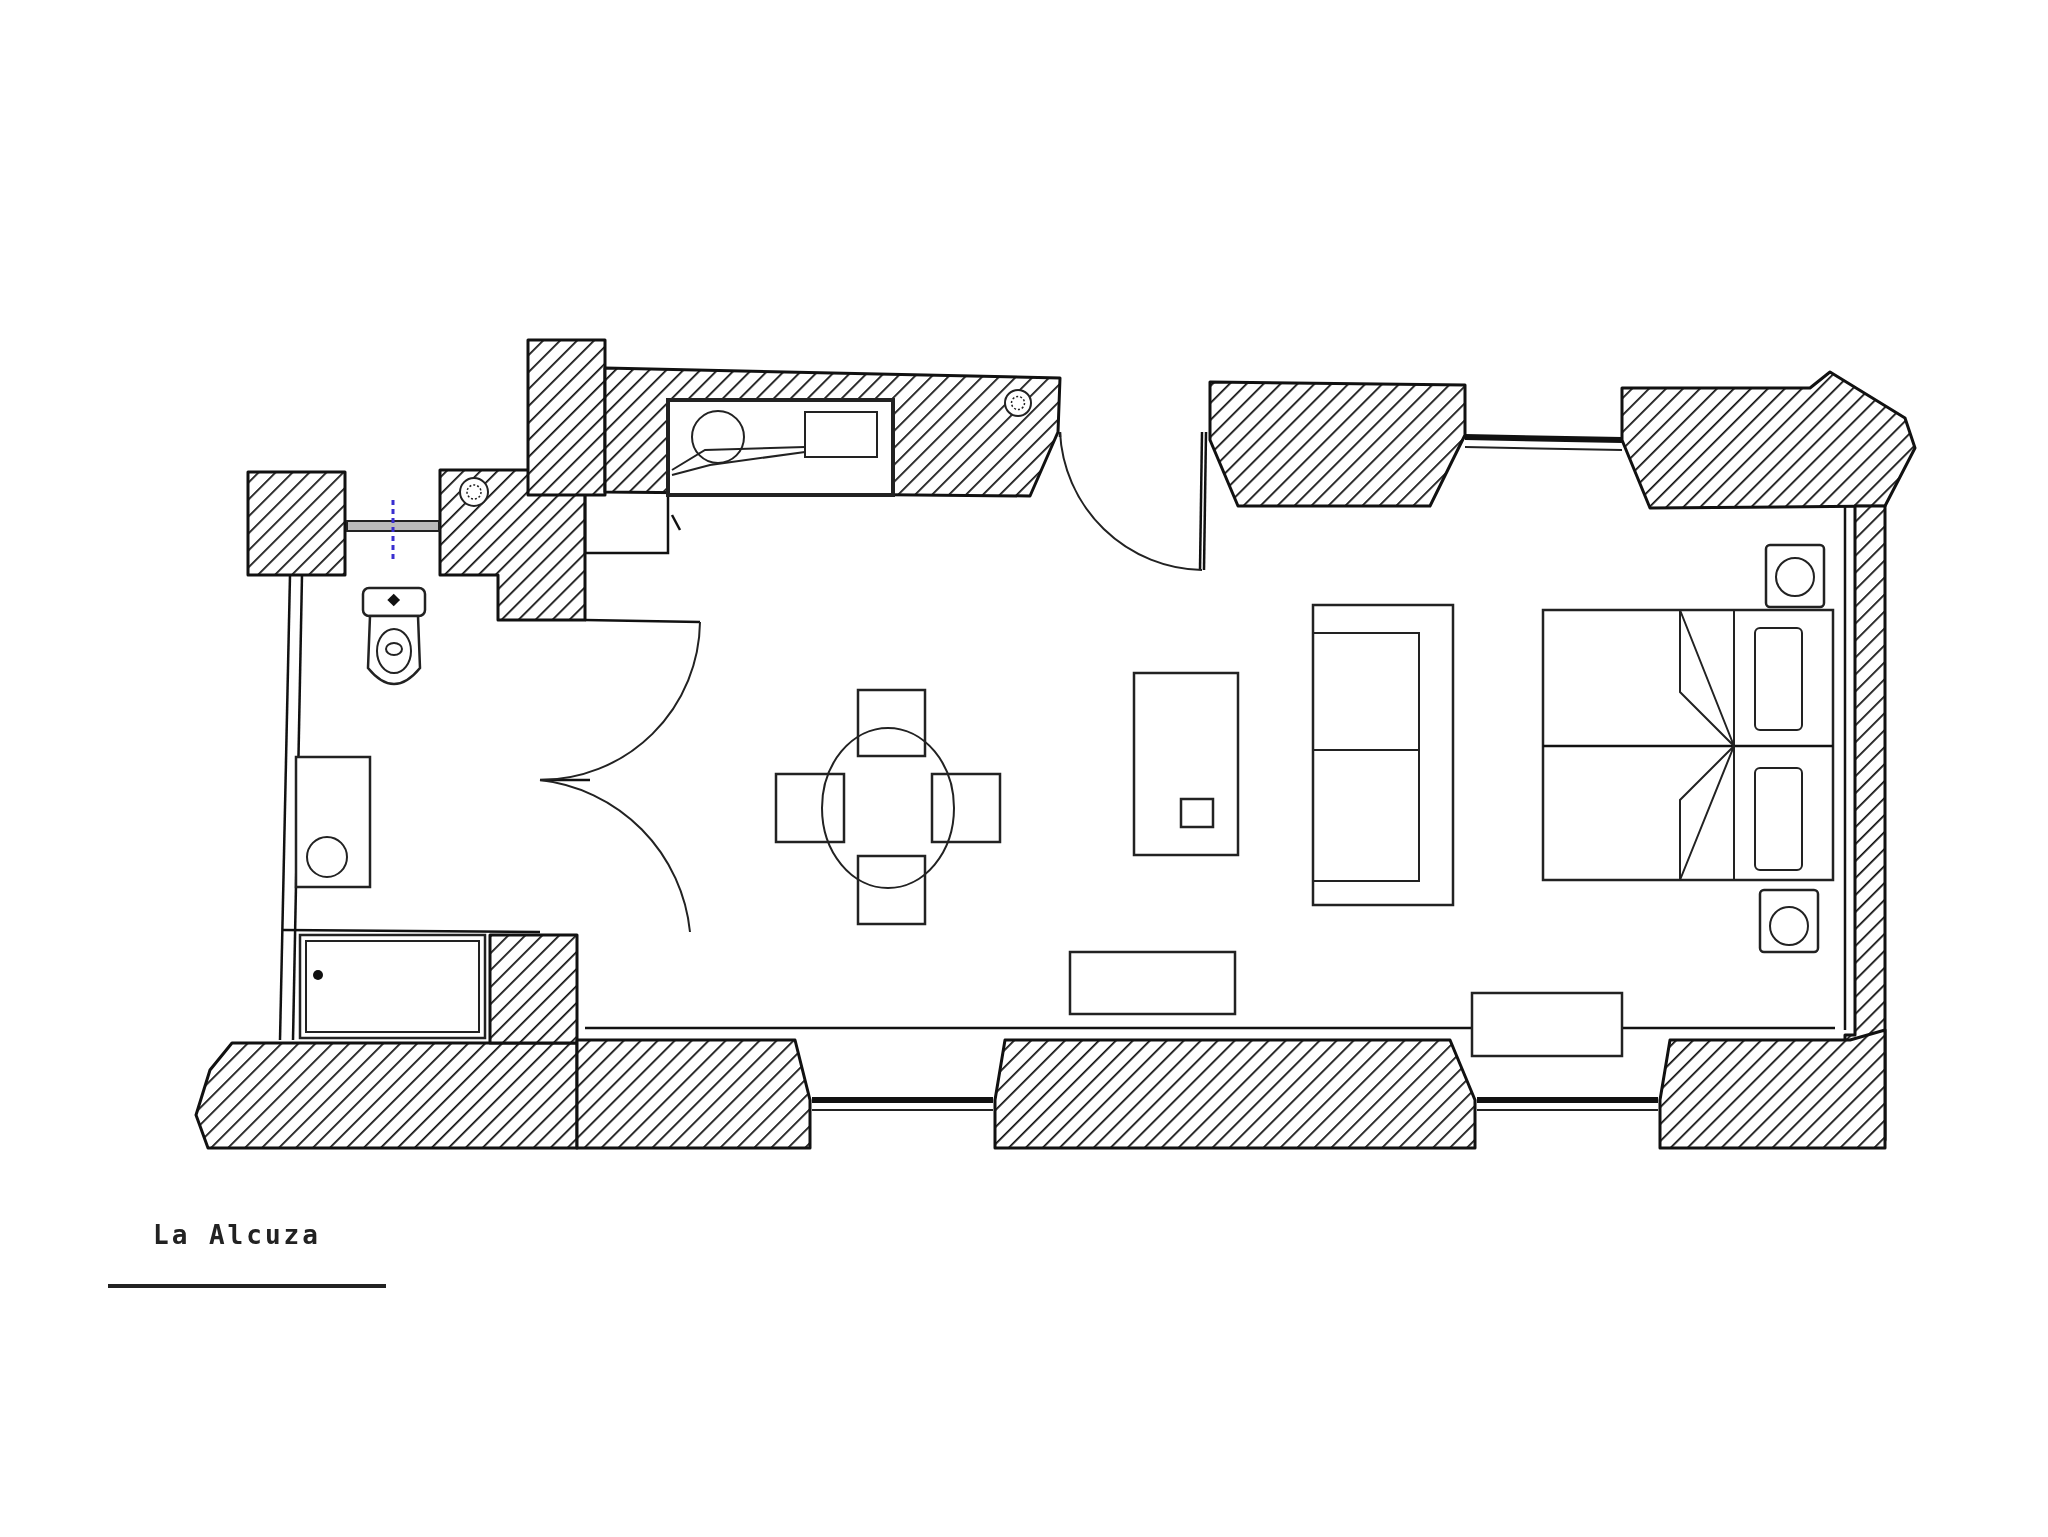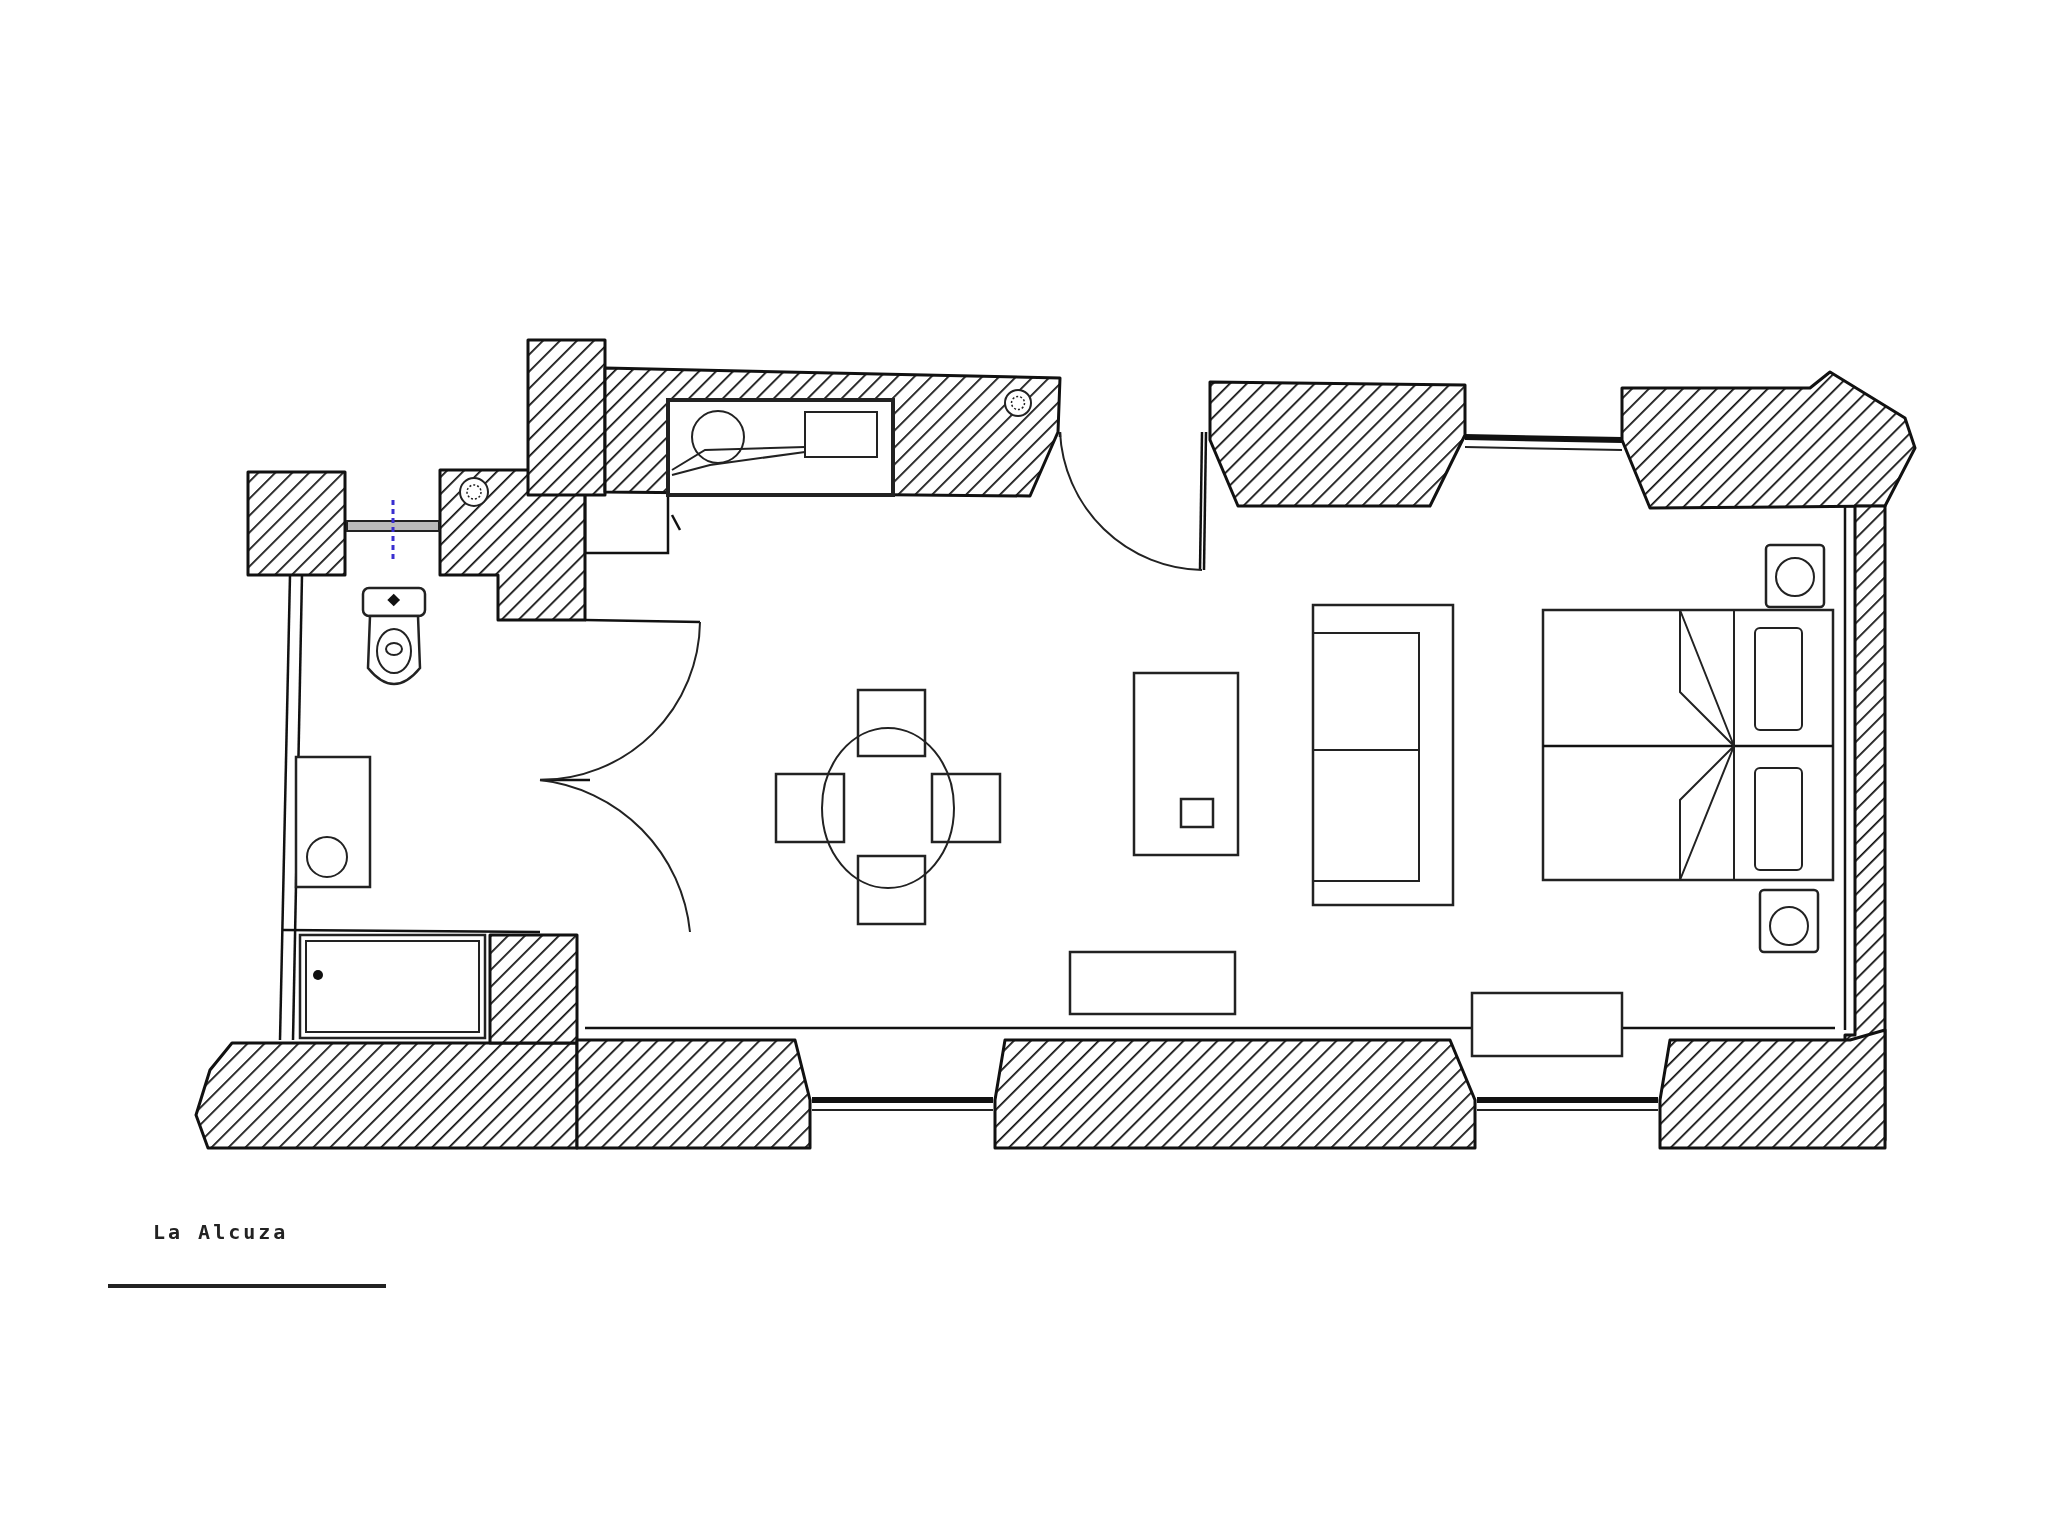--- a/index.html
+++ b/index.html
@@ -6,21 +6,21 @@
   body { width: 2048px; height: 1537px; overflow: hidden; position: relative; font-family: "DejaVu Sans", sans-serif; }
   #plan { position: absolute; left: 0; top: 0; width: 2048px; height: 1537px; }
   .wall { fill: url(#hatch); stroke: #111; stroke-width: 3; stroke-linejoin: round; }
   .line { fill: none; stroke: #111; stroke-width: 2.5; }
   .thin { fill: none; stroke: #222; stroke-width: 2; }
   .furn { fill: #fff; stroke: #222; stroke-width: 2.5; }
   .glass { fill: none; stroke: #111; stroke-width: 6; }
   .label-wrap { position: absolute; left: 108px; top: 1220px; width: 280px; }
   .plan-label {
     position: absolute; left: 45px; top: 0; font-family: "DejaVu Sans Mono", monospace;
-    font-size: 20px; font-weight: bold; color: #222; letter-spacing: 3px; white-space: nowrap;
+    font-size: 26px; font-weight: bold; color: #222; letter-spacing: 3px; white-space: nowrap;
   }
   .label-rule { position: absolute; left: 0; top: 64px; width: 278px; height: 4px; background: #222; }
 </style>
 </head>
 <body>
 
 <svg id="plan" viewBox="0 0 2048 1537" xmlns="http://www.w3.org/2000/svg">
   <defs>
     <pattern id="hatch" patternUnits="userSpaceOnUse" width="12" height="12" patternTransform="rotate(45)">
       <rect width="12" height="12" fill="#fff"></rect>

